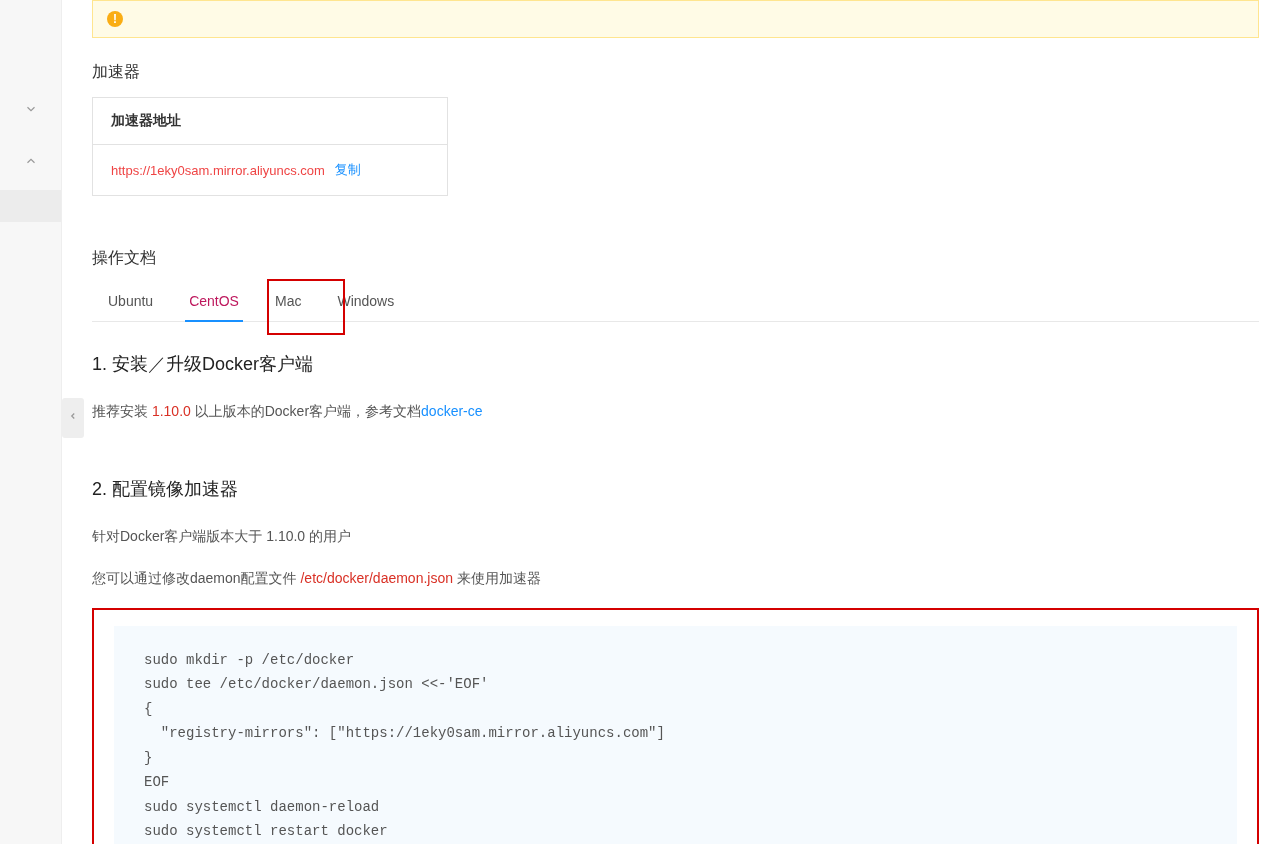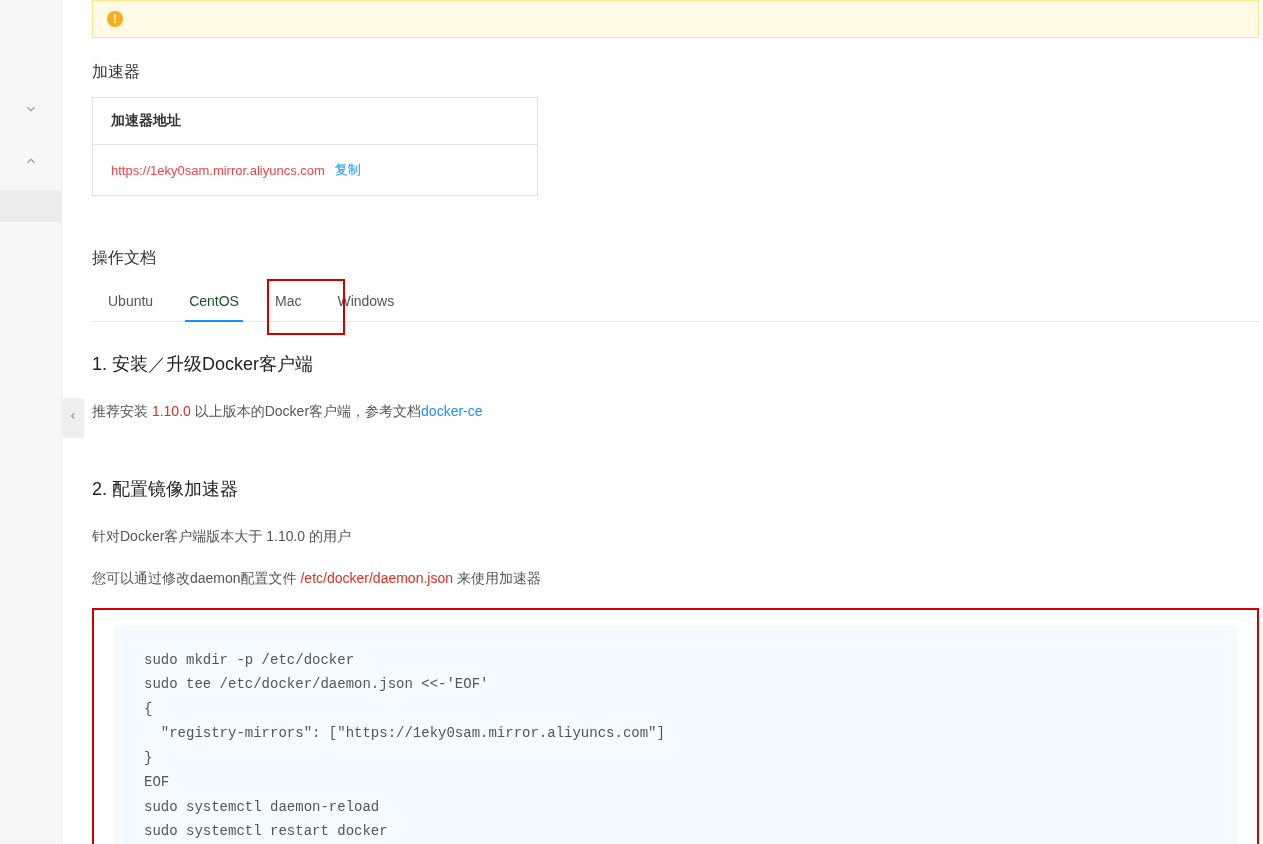--- a/index.html
+++ b/index.html
@@ -83,21 +83,21 @@
   }
   .alert .msg { color: #555; font-size: 13px; }
 
   .section-title {
     font-size: 16px;
     font-weight: 400;
     margin-bottom: 14px;
   }
 
   .addr-box {
-    width: 446px;
+    width: 356px;
     border: 1px solid #e2e2e2;
     margin-bottom: 52px;
   }
   .addr-box .addr-header {
     padding: 14px 18px;
     border-bottom: 1px solid #e2e2e2;
     font-weight: 700;
     font-size: 14px;
   }
   .addr-box .addr-body {
@@ -121,21 +121,21 @@
     padding-left: 12px;
   }
   .tab {
     padding: 10px 4px 12px 4px;
     font-size: 14px;
     color: #555;
     cursor: pointer;
     position: relative;
   }
   .tab.active {
-    color: #14532d;
+    color: #be185d;
   }
   .tab.active::after {
     content: "";
     position: absolute;
     left: 0; right: 0; bottom: -1px;
     height: 2px;
     background: #1890ff;
   }
   .tab-highlight-frame {
     position: absolute;

